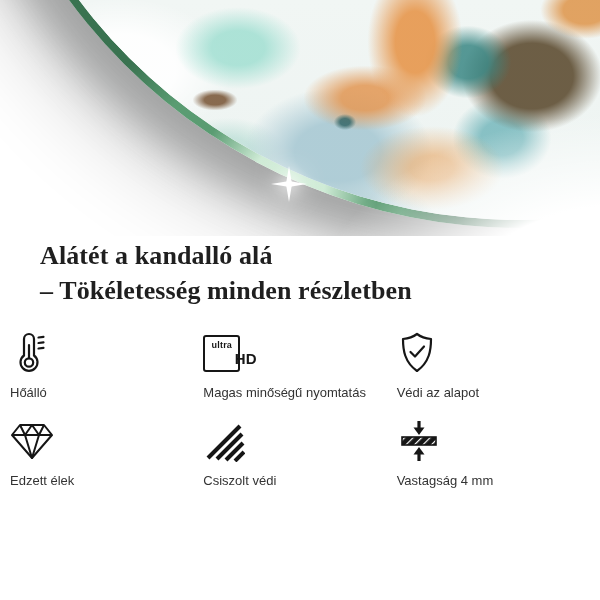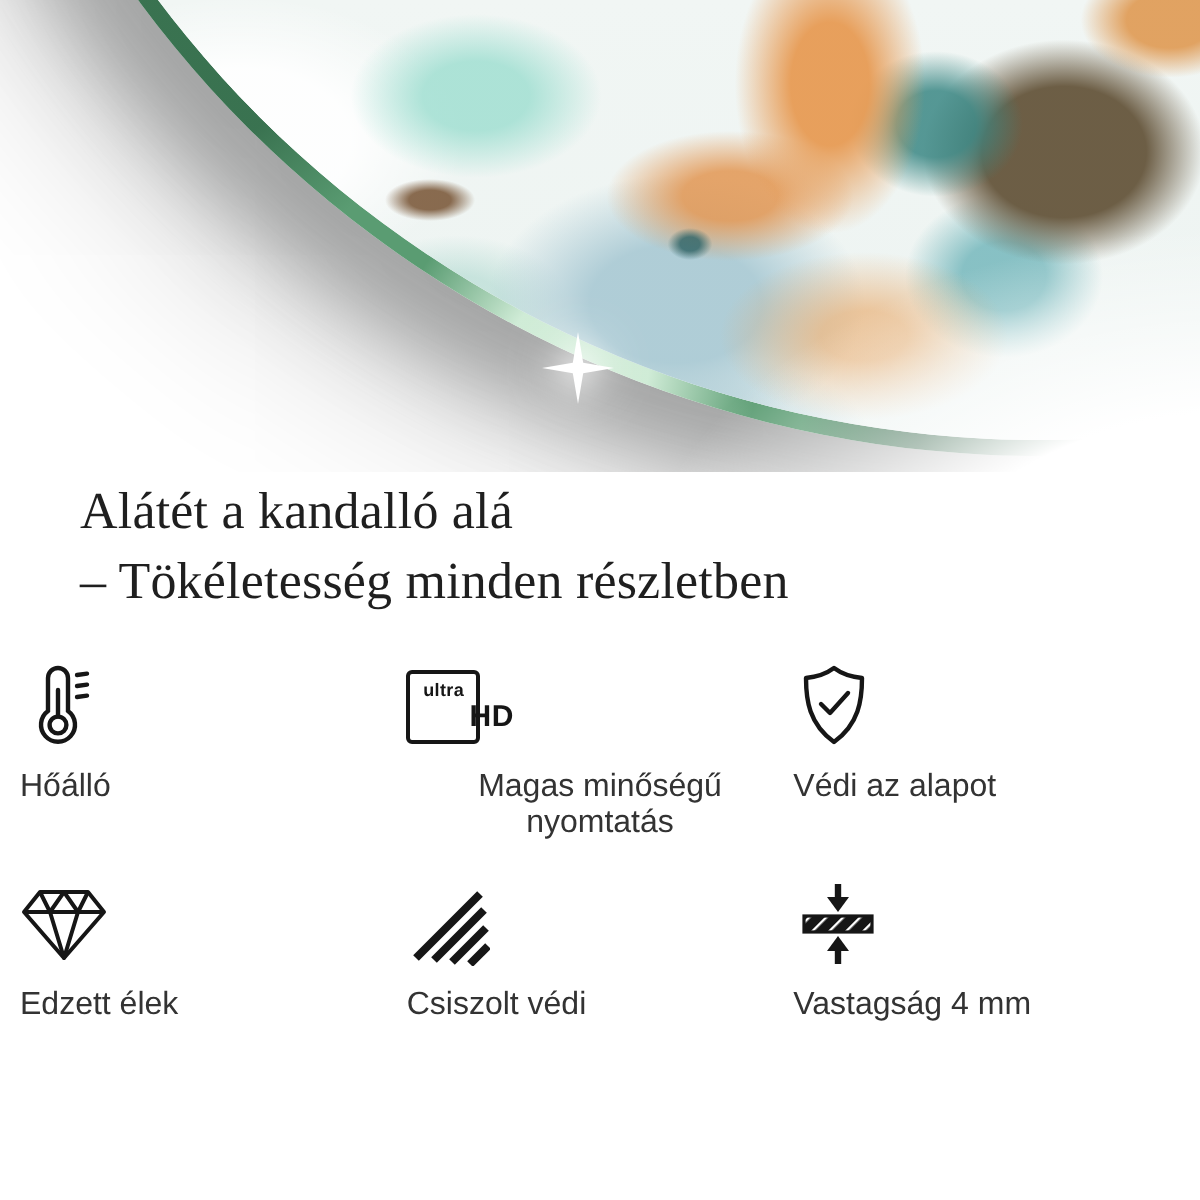--- a/index.html
+++ b/index.html
@@ -52,36 +52,36 @@
     position:absolute; inset:0; pointer-events:none;
     background:radial-gradient(ellipse 430px 270px at 625px 308px, #ffffff 38%, rgba(255,255,255,0) 72%);
   }
   .sparkle { position:absolute; left:270px; top:165px; width:38px; height:38px; pointer-events:none; }
   .sparkle svg { filter:drop-shadow(0 0 7px rgba(255,255,255,1)) drop-shadow(0 0 14px rgba(255,255,255,0.9)); }
 
   
   .content { padding:0 40px; }
   h1 {
     font-family:"Liberation Serif", "DejaVu Serif", serif;
-    font-size:26px; font-weight:400; line-height:1.33; color:#1f1f1f;
+    font-size:26px; font-weight:700; line-height:1.33; color:#1f1f1f;
     margin-top:3px; letter-spacing:0.1px;
   }
   .desc {
     margin-top:12px; max-width:525px;
     font-size:13px; line-height:1.72; color:#3d3d3d;
   }
 
   
   .features {
     margin-top:21px; padding:0 10px;
     display:grid; grid-template-columns:1fr 1fr 1fr; row-gap:17px;
   }
   .feature { display:flex; flex-direction:column; align-items:flex-start; }
   .icon-box { height:48px; display:flex; align-items:center; justify-content:center; }
-  .feature-label { margin-top:8px; font-size:16px; color:#333333; text-align:center; }
+  .feature-label { margin-top:8px; font-size:13px; color:#333333; text-align:center; }
   .uhd-box {
     width:37px; height:37px; border:2.5px solid #161616; border-radius:3px;
     display:flex; flex-direction:column; align-items:center; justify-content:center;
     color:#161616; line-height:1;
   }
   .uhd-small { font-size:9px; font-weight:700; letter-spacing:0.2px; }
   .uhd-large { font-size:15px; font-weight:800; margin-top:1px; letter-spacing:0.3px;padding-left:48px; }
 </style>
 </head>
 <body>

